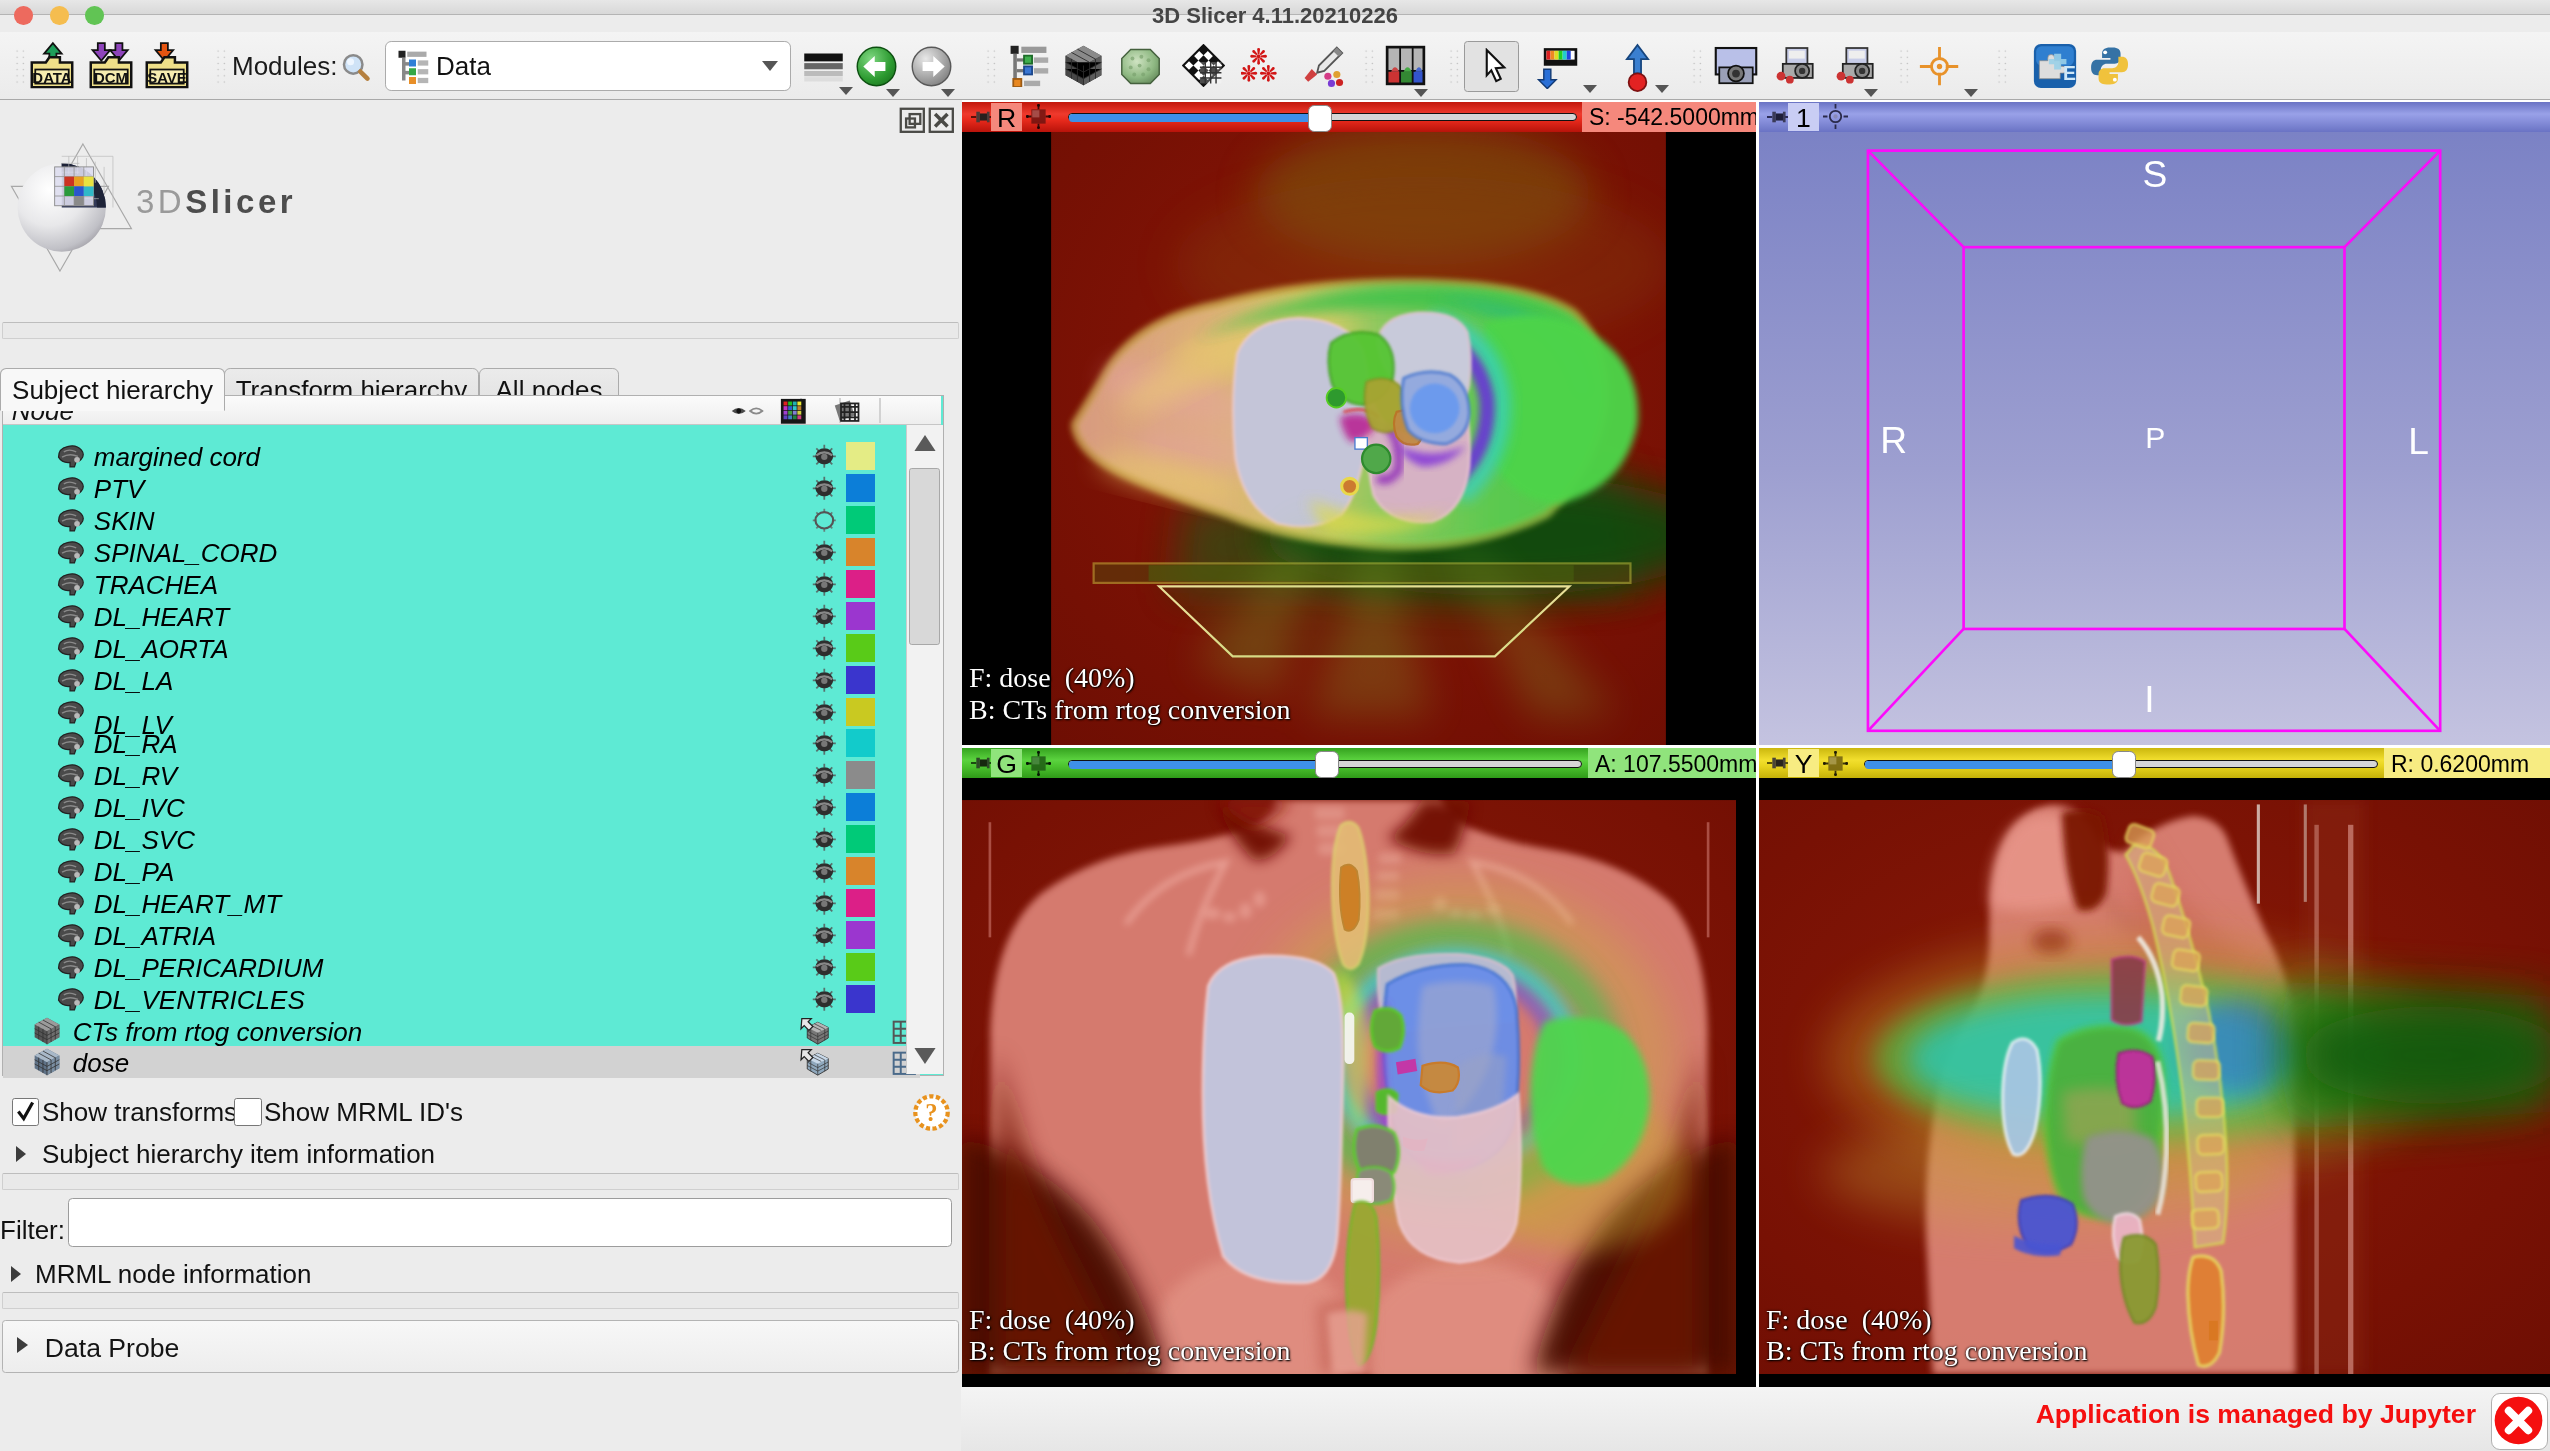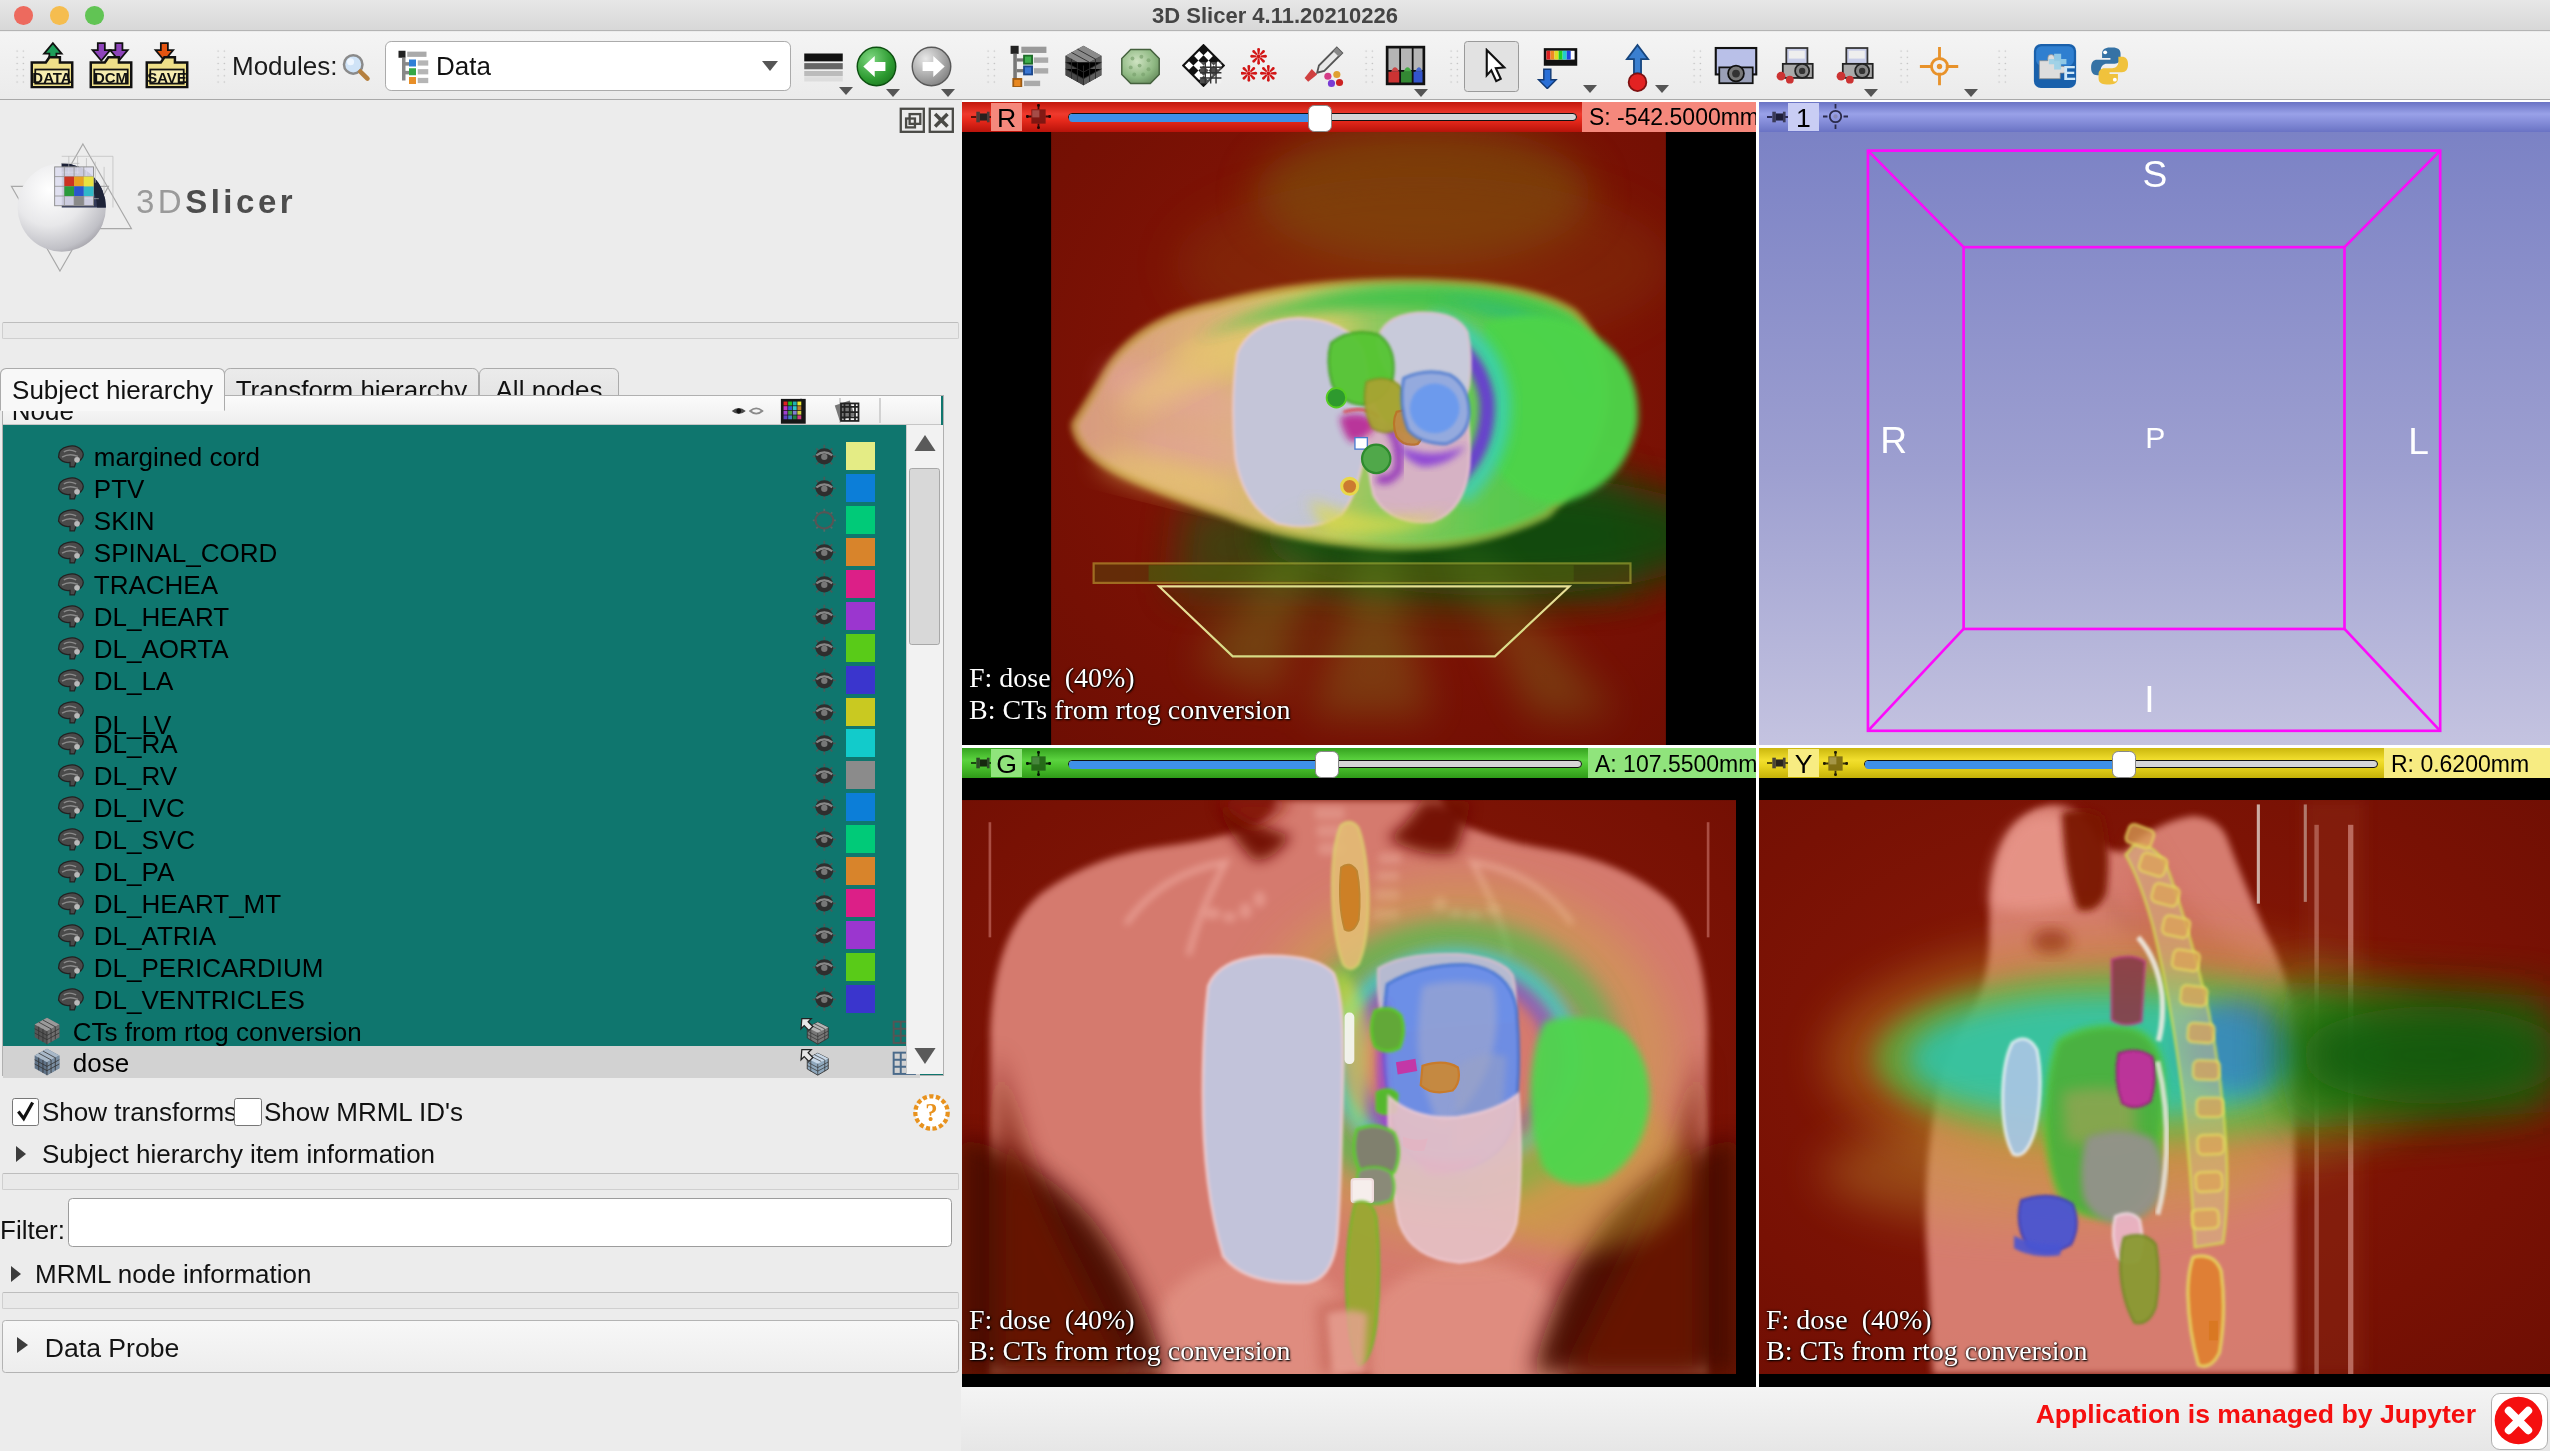--- a/index.html
+++ b/index.html
@@ -2,21 +2,21 @@
 <html style="font-size:14px"><head>
 <meta charset="utf-8">
 <style>
 * { margin:0; padding:0; box-sizing:border-box; }
 html,body { width:2550px; height:1451px; overflow:hidden; background:#ececec;
   font-family:"Liberation Sans", sans-serif; }
 #app { position:absolute; left:0; top:0; width:2550px; height:1451px; }
 .abs { position:absolute; }
 
 
-#titlebar { position:absolute; left:0; top:0; width:2550px; height:31px;
+#titlebar { position:absolute; left:0; top:0; width:2550px; height:15px;
   background:linear-gradient(#e7e7e7,#d8d8d8); border-bottom:0.9px solid #b4b4b4;padding-left:45px; }
 #titlebar .title { position:absolute; left:0; right:0; top:2.7px; text-align:center;
   font-size:22px; font-weight:bold; color:#444; }
 .light { position:absolute; top:6.2px; width:18.6px; height:18.6px; border-radius:50%; }
 
 
 #toolbar { position:absolute; left:0; top:32px; width:2550px; height:68px;
   background:linear-gradient(#f4f4f4,#ebebeb); border-bottom:0.9px solid #a9a9a9; }
 .grip { position:absolute; top:16px; width:12.4px; height:37px;
   background-image:radial-gradient(circle 1.8px, #b9b9b9 45%, transparent 50%);
@@ -37,21 +37,21 @@
 .tri { display:inline-block; width:0; height:0; border-top:8.9px solid transparent;
   border-bottom:8.9px solid transparent; border-left:11.5px solid #3c3c3c; }
 .sunken { position:absolute; left:1.8px; width:957px; background:#e9e9e9;
   border:1.8px solid #cfcfcf; border-top-color:#bdbdbd; border-radius:1.8px; }
 .tab { position:absolute; top:268px; height:43px; font-size:26px; color:#111;
   border:1.8px solid #ababab; border-radius:6.2px 6.2px 0 0; text-align:center; }
 .tab.inactive { background:linear-gradient(#ebebeb,#e1e1e1); }
 .tab.active { background:#f8f8f8; border-bottom-color:#f8f8f8; z-index:2; }
 
 #tree { position:absolute; left:1.8px; top:295px; width:942px; height:681px;
-  background:#0f766e; border:1.8px solid #b0b0b0; }
+  background:#5eead4; border:1.8px solid #b0b0b0;font-style:italic; }
 #treehdr { position:absolute; left:0; top:0; width:938px; height:29px;
   background:linear-gradient(#fbfbfb,#eeeeee); border-bottom:1.8px solid #c6c6c6; }
 .trow { position:absolute; left:0; width:917px; height:32px; font-size:26px; color:#000; }
 .trow .nm { position:absolute; top:1.8px; }
 .csq { position:absolute; left:843px; top:1.8px; width:29px; height:28px; }
 .scrollv { position:absolute; right:0px; top:0px; width:37px; height:678px;
   background:#f2f2f2; border-left:0.9px solid #cccccc; }
 
 .cb { position:absolute; width:27.5px; height:27.5px; background:#fff; border:1.8px solid #777; border-radius:2.7px; }
 .plabel { position:absolute; font-size:26px; color:#111; }

